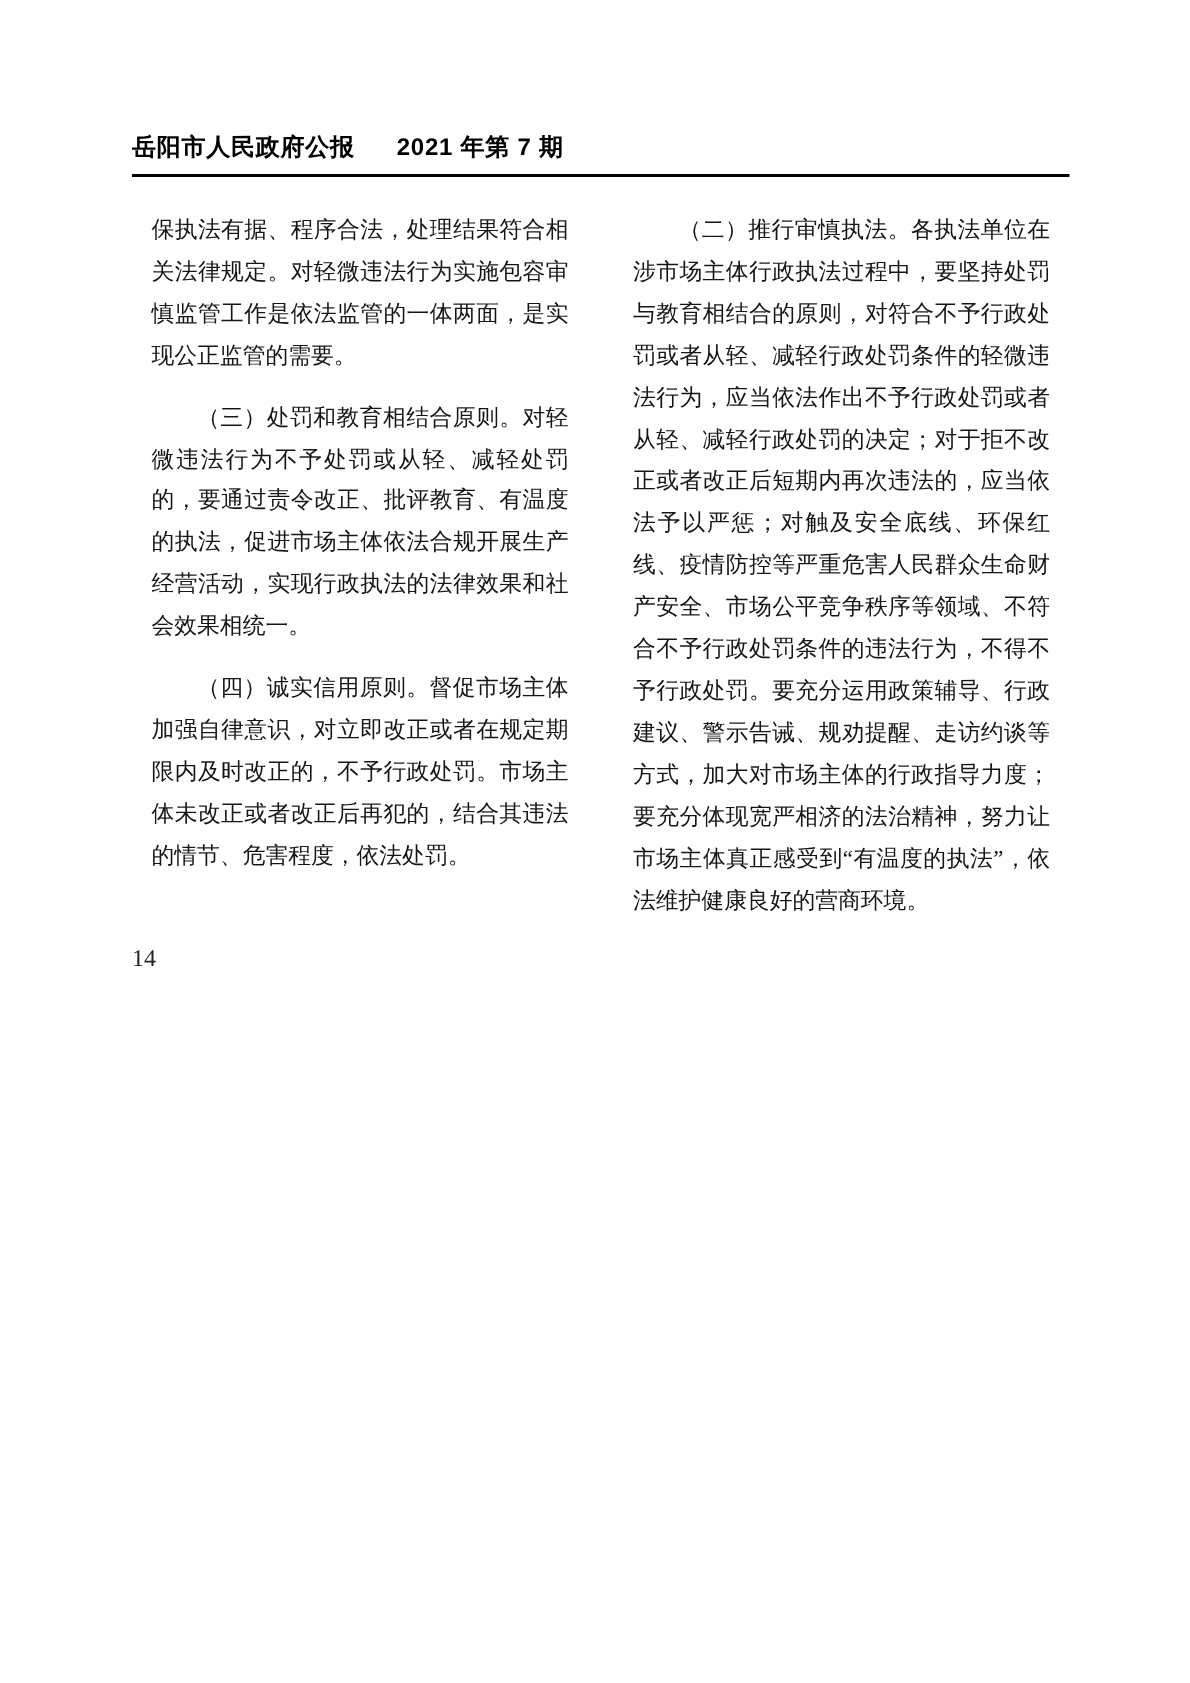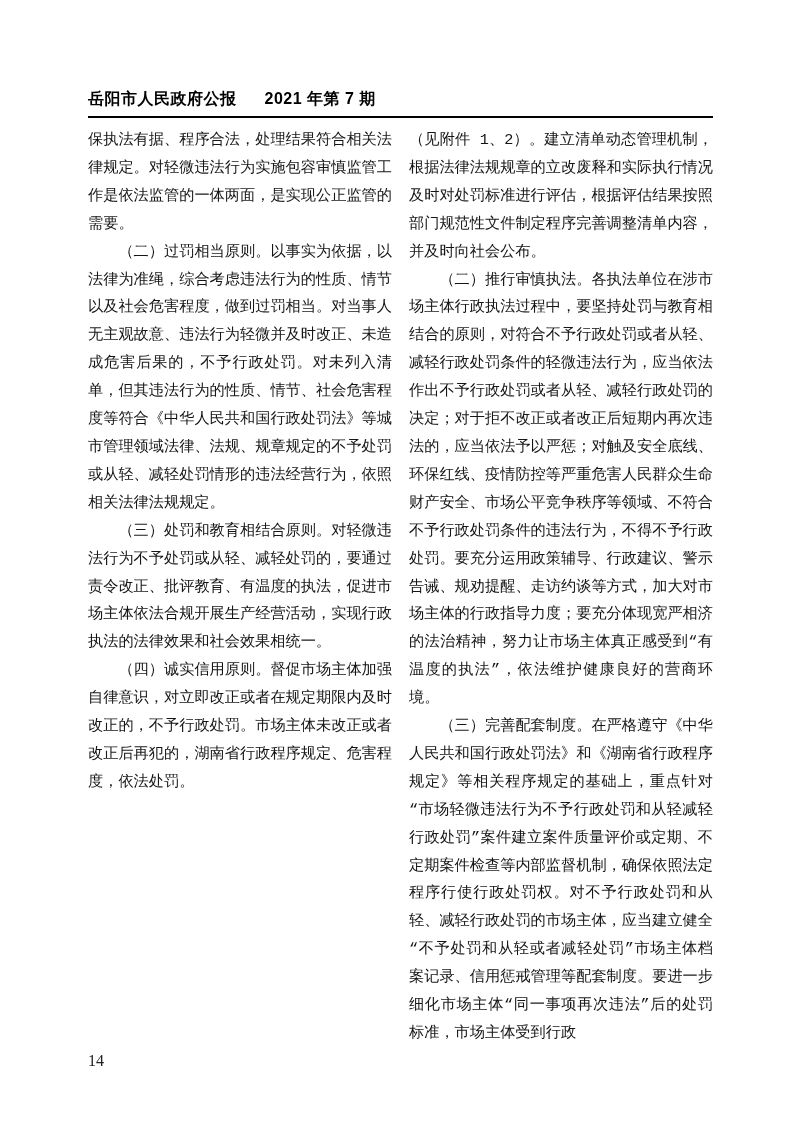--- a/index.html
+++ b/index.html
@@ -44,24 +44,23 @@
   .column {
     width: 304px;
     font-family: "Liberation Serif", "DejaVu Serif", serif;
     font-size: 15.2px;
     line-height: 27.9px;
     text-align: justify;
     text-justify: inter-ideograph;
     color: #151515;
   }
   .column p {
-    margin: 0;
+    margin: 13px;
     padding: 0;
     word-break: break-all;
-    font-family: Liberation Mono, monospace;
   }
   .column p.indent {
     text-indent: 2em;
   }
   .page-number {
     font-family: "Liberation Serif", "DejaVu Serif", serif;
     font-size: 16px;
     color: #222222;
     margin-top: 4px;
   }
@@ -74,28 +73,25 @@
   <div class="header">
     <span class="title">岳阳市人民政府公报</span><span class="issue">2021 年第 7 期</span>
   </div>
 
   <hr class="header-rule">
 
   <div class="content">
 
     <div class="column left">
       <p>保执法有据、程序合法，处理结果符合相关法律规定。对轻微违法行为实施包容审慎监管工作是依法监管的一体两面，是实现公正监管的需要。</p>
-      <p class="indent">（二）过罚相当原则。以事实为依据，以法律为准绳，综合考虑违法行为的性质、情节以及社会危害程度，做到过罚相当。对当事人无主观故意、违法行为轻微并及时改正、未造成危害后果的，不予行政处罚。对未列入清单，但其违法行为的性质、情节、社会危害程度等符合《中华人民共和国行政处罚法》等城市管理领域法律、法规、规章规定的不予处罚或从轻、减轻处罚情形的违法经营行为，依照相关法律法规规定。</p>
       <p class="indent">（三）处罚和教育相结合原则。对轻微违法行为不予处罚或从轻、减轻处罚的，要通过责令改正、批评教育、有温度的执法，促进市场主体依法合规开展生产经营活动，实现行政执法的法律效果和社会效果相统一。</p>
-      <p class="indent">（四）诚实信用原则。督促市场主体加强自律意识，对立即改正或者在规定期限内及时改正的，不予行政处罚。市场主体未改正或者改正后再犯的，湖南省行政程序规定、危害程度，依法处罚。</p>
+      <p class="indent">（四）诚实信用原则。督促市场主体加强自律意识，对立即改正或者在规定期限内及时改正的，不予行政处罚。市场主体未改正或者改正后再犯的，结合其违法的情节、危害程度，依法处罚。</p>
     </div>
 
     <div class="column right">
-      <p>（见附件 1、2）。建立清单动态管理机制，根据法律法规规章的立改废释和实际执行情况及时对处罚标准进行评估，根据评估结果按照部门规范性文件制定程序完善调整清单内容，并及时向社会公布。</p>
       <p class="indent">（二）推行审慎执法。各执法单位在涉市场主体行政执法过程中，要坚持处罚与教育相结合的原则，对符合不予行政处罚或者从轻、减轻行政处罚条件的轻微违法行为，应当依法作出不予行政处罚或者从轻、减轻行政处罚的决定；对于拒不改正或者改正后短期内再次违法的，应当依法予以严惩；对触及安全底线、环保红线、疫情防控等严重危害人民群众生命财产安全、市场公平竞争秩序等领域、不符合不予行政处罚条件的违法行为，不得不予行政处罚。要充分运用政策辅导、行政建议、警示告诫、规劝提醒、走访约谈等方式，加大对市场主体的行政指导力度；要充分体现宽严相济的法治精神，努力让市场主体真正感受到“有温度的执法”，依法维护健康良好的营商环境。</p>
-      <p class="indent">（三）完善配套制度。在严格遵守《中华人民共和国行政处罚法》和《湖南省行政程序规定》等相关程序规定的基础上，重点针对“市场轻微违法行为不予行政处罚和从轻减轻行政处罚”案件建立案件质量评价或定期、不定期案件检查等内部监督机制，确保依照法定程序行使行政处罚权。对不予行政处罚和从轻、减轻行政处罚的市场主体，应当建立健全“不予处罚和从轻或者减轻处罚”市场主体档案记录、信用惩戒管理等配套制度。要进一步细化市场主体“同一事项再次违法”后的处罚标准，市场主体受到行政</p>
     </div>
 
   </div>
 
   <div class="page-number">14</div>
 
 </div>
 
 </body></html>

